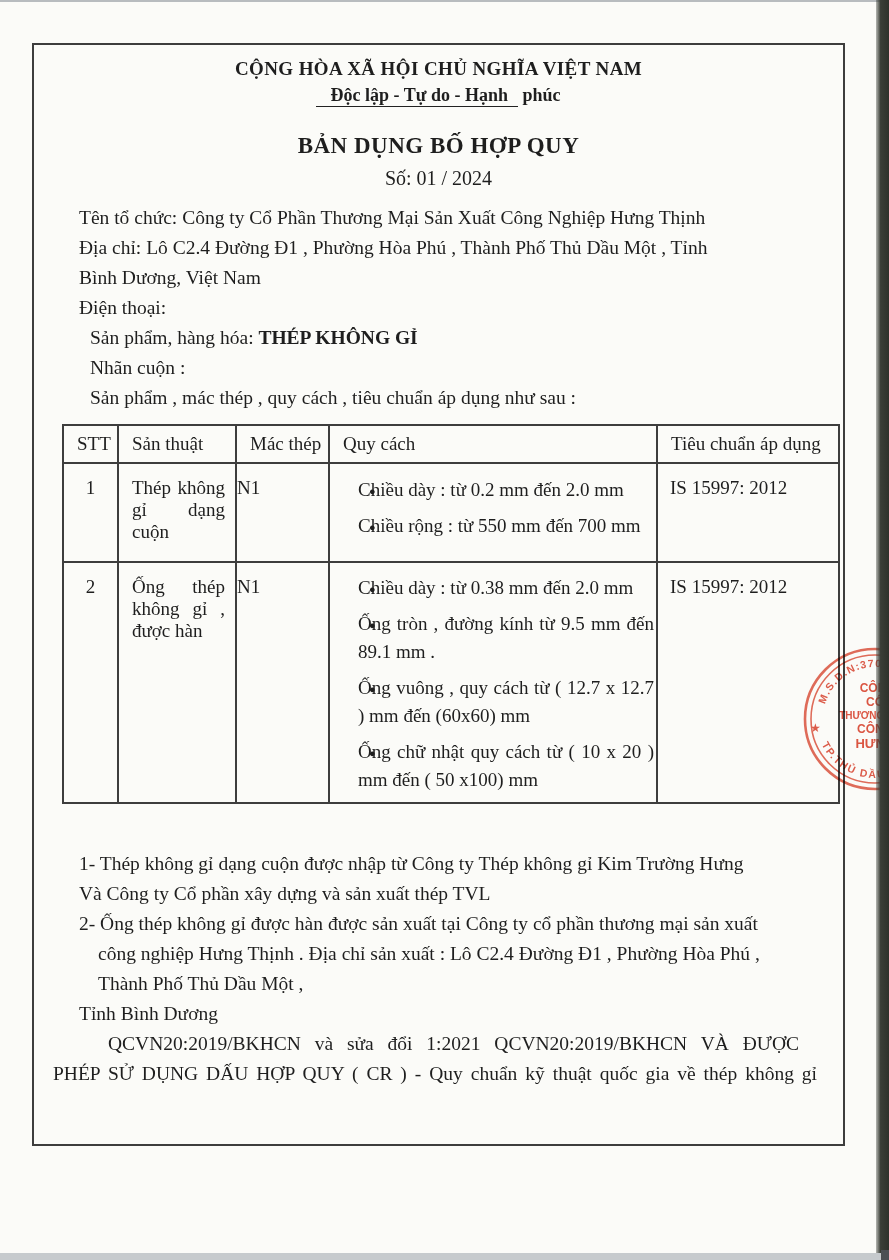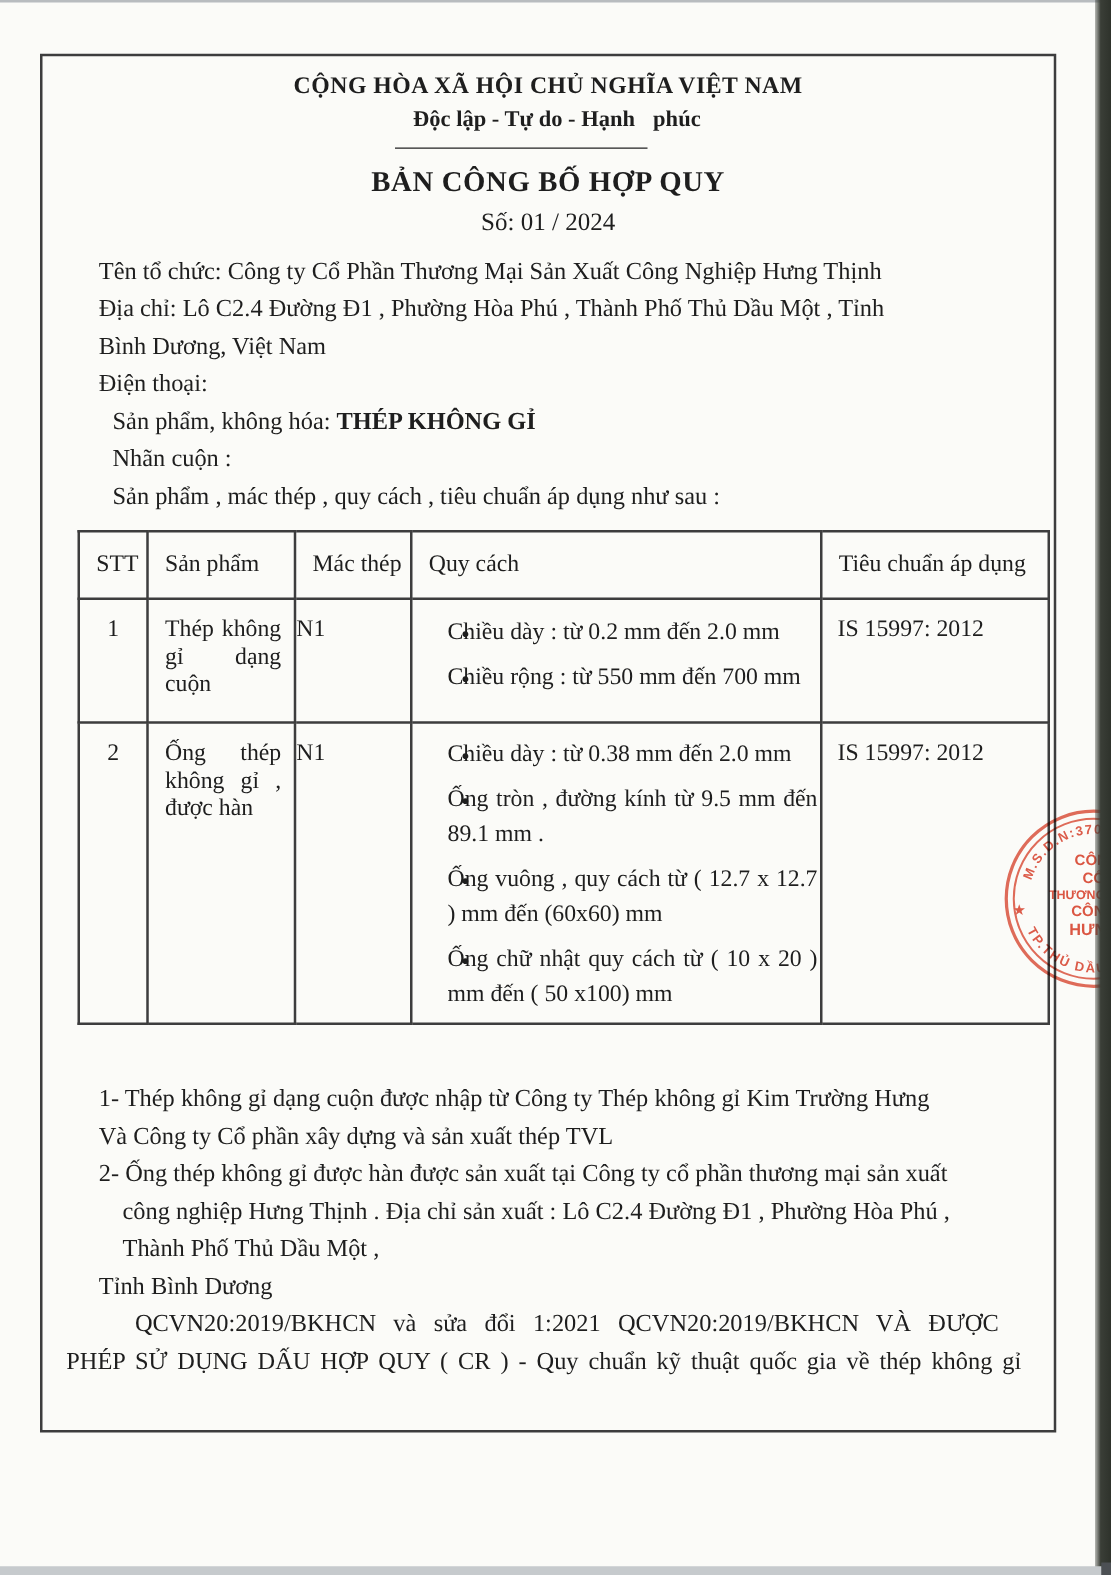--- a/index.html
+++ b/index.html
@@ -22,42 +22,42 @@
   
   .page {
     position:absolute; left:32px; top:43px; width:813px; height:1103px;
     border:2px solid #3d3d3d;
     background:transparent;
   }
 
   .c { text-align:center; }
   .national-title { margin-top:13px; font-size:19px; font-weight:bold; letter-spacing:.4px; }
   .motto { margin-top:5px; font-size:18px; font-weight:bold; }
-  .motto .u { border-bottom:1.5px solid #222; padding:0 10px 13px 14px; }
+  .motto .u { border-bottom:1.5px solid #222; padding:0 10px 1px 14px; }
   .doc-title { margin-top:27px; font-size:23px; font-weight:bold; letter-spacing:.5px; }
   .doc-number { margin-top:8px; font-size:20px; }
 
   .info { margin:13px 36px 0 45px; font-size:19.5px; }
   .info .line { line-height:30px; }
   .info .ind { margin-left:11px; }
   .bold { font-weight:bold; }
 
   table.products {
     margin:11px 0 0 28px;
     border-collapse:collapse;
     table-layout:fixed;
     width:776px;
     font-size:19px;
   }
   table.products th, table.products td {
     border:2px solid #3d3d3d;
     vertical-align:top;
     font-weight:normal;
   }
-  table.products th { height:54px; vertical-align:middle; text-align:left; padding:0 0 0 13px; }
+  table.products th { height:38px; vertical-align:middle; text-align:left; padding:0 0 0 13px; }
   th.col-stt, th.col-grade { text-align:center; padding:0; }
   td.cell-stt { text-align:center; padding-top:13px; }
   td.cell-grade { text-align:left; padding-top:13px; }
   td.cell-product { padding:13px 10px 0 13px; text-align:justify; }
   td.cell-standard { padding:13px 6px 0 12px; }
   tr.row-1 td { height:99px; }
   tr.row-2 td { height:232px; }
   ul.specs { list-style:none; margin:11px 2px 0 0; }
   ul.specs li {
     position:relative; padding-left:28px; text-align:justify;
@@ -85,45 +85,45 @@
 </head>
 <body>
 
 <div class="scan-top-line"></div>
 
 <div class="page">
 
   <div class="c national-title">CỘNG HÒA XÃ HỘI CHỦ NGHĨA VIỆT NAM</div>
   <div class="c motto"><span class="u">Độc lập - Tự do - Hạnh</span><span> phúc</span></div>
 
-  <div class="c doc-title">BẢN CÔNG BỐ HỢP QUY</div>
+  <div class="c doc-title">BẢN DỤNG BỐ HỢP QUY</div>
   <div class="c doc-number">Số: 01 / 2024</div>
 
   <div class="info">
     <div class="line">Tên tổ chức: Công ty Cổ Phần Thương Mại Sản Xuất Công Nghiệp Hưng Thịnh</div>
     <div class="line">Địa chỉ: Lô C2.4 Đường Đ1 , Phường Hòa Phú , Thành Phố Thủ Dầu Một , Tỉnh</div>
     <div class="line">Bình Dương, Việt Nam</div>
     <div class="line">Điện thoại:</div>
-    <div class="line ind"><span>Sản phẩm, không hóa: </span><span class="bold">THÉP KHÔNG GỈ</span></div>
+    <div class="line ind"><span>Sản phẩm, hàng hóa: </span><span class="bold">THÉP KHÔNG GỈ</span></div>
     <div class="line ind">Nhãn cuộn :</div>
     <div class="line ind">Sản phẩm , mác thép , quy cách , tiêu chuẩn áp dụng như sau :</div>
   </div>
 
   <table class="products">
     <colgroup>
       <col style="width:55px">
         <col style="width:118px">
         <col style="width:93px">
         <col style="width:328px">
         <col style="width:182px">
     </colgroup>
     <tbody>
         <tr>
       <th class="col-stt">STT</th>
-      <th>Sản phẩm</th>
+      <th>Sản thuật</th>
       <th class="col-grade">Mác thép</th>
       <th>Quy cách</th>
       <th>Tiêu chuẩn áp dụng</th>
     </tr>
     <tr class="row-1">
       <td class="cell-stt">1</td>
       <td class="cell-product">Thép không gỉ dạng cuộn</td>
       <td class="cell-grade">N1</td>
       <td>
         <ul class="specs">

